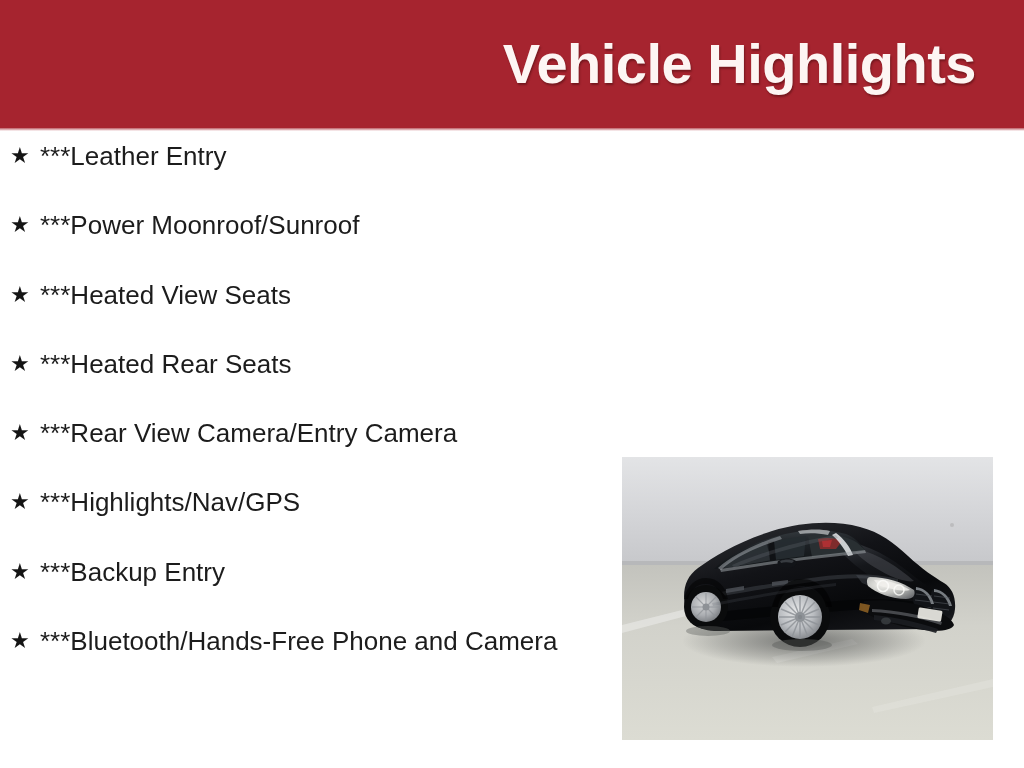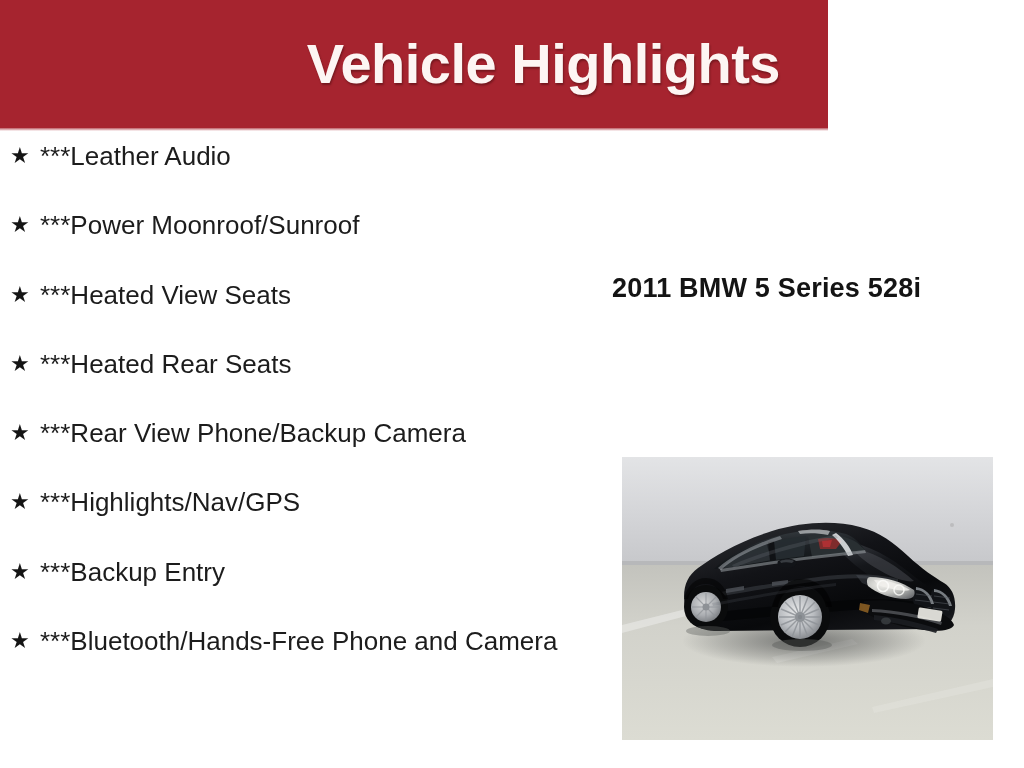--- a/index.html
+++ b/index.html
@@ -13,21 +13,21 @@
     overflow: hidden;
     font-family: "Liberation Sans", sans-serif;
     position: relative;
   }
 
   
   #header-banner {
     position: absolute;
     left: 0;
     top: 0;
-    width: 828px;
+    width: 1024px;
     height: 128px;
     background: #a6242f;
     box-sizing: border-box;
   }
   #header-banner::after {
     content: "";
     position: absolute;
     left: 0;
     bottom: -3px;
     width: 100%;
@@ -125,61 +125,60 @@
 <div id="header-banner">
   <div id="page-title">Vehicle Highlights</div>
 </div>
 
 <div id="content">
 
   <ul id="highlights-list">
 
     <li class="highlight-item">
       <span class="star-bullet">★</span>
-      <span class="highlight-text">***Leather Audio</span>
+      <span class="highlight-text">***Leather Entry</span>
     </li>
 
     <li class="highlight-item">
       <span class="star-bullet">★</span>
       <span class="highlight-text">***Power Moonroof/Sunroof</span>
     </li>
 
     <li class="highlight-item">
       <span class="star-bullet">★</span>
       <span class="highlight-text">***Heated View Seats</span>
     </li>
 
     <li class="highlight-item">
       <span class="star-bullet">★</span>
       <span class="highlight-text">***Heated Rear Seats</span>
     </li>
 
     <li class="highlight-item">
       <span class="star-bullet">★</span>
-      <span class="highlight-text">***Rear View Phone/Backup Camera</span>
+      <span class="highlight-text">***Rear View Camera/Entry Camera</span>
     </li>
 
     <li class="highlight-item">
       <span class="star-bullet">★</span>
       <span class="highlight-text">***Highlights/Nav/GPS</span>
     </li>
 
     <li class="highlight-item">
       <span class="star-bullet">★</span>
       <span class="highlight-text">***Backup Entry</span>
     </li>
 
     <li class="highlight-item">
       <span class="star-bullet">★</span>
       <span class="highlight-text">***Bluetooth/Hands-Free Phone and Camera</span>
     </li>
 
   </ul>
 
-  <div id="vehicle-title">2011 BMW 5 Series 528i</div>
 
   <div id="vehicle-photo">
     <svg viewBox="0 0 371 283" preserveAspectRatio="xMidYMid slice">
       <defs>
         <linearGradient id="wallGrad" x1="0" y1="0" x2="0" y2="1">
           <stop offset="0%" stop-color="#e3e4e6"></stop>
           <stop offset="55%" stop-color="#d3d4d7"></stop>
           <stop offset="100%" stop-color="#c6c7ca"></stop>
         </linearGradient>
         <linearGradient id="floorGrad" x1="0" y1="0" x2="0" y2="1">

